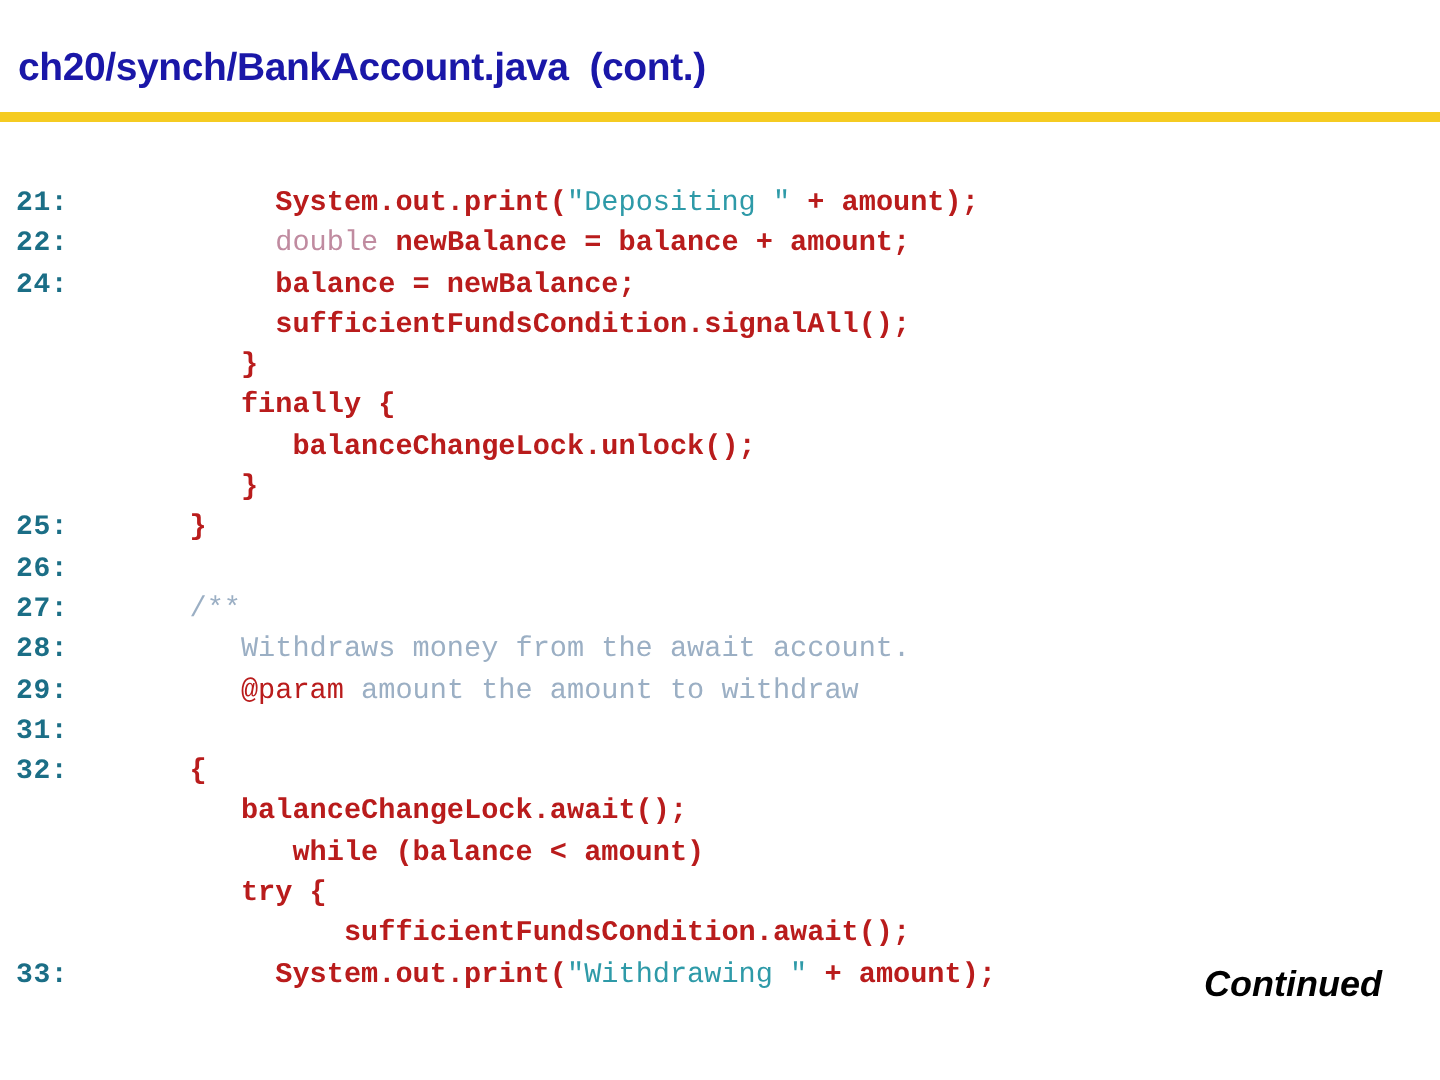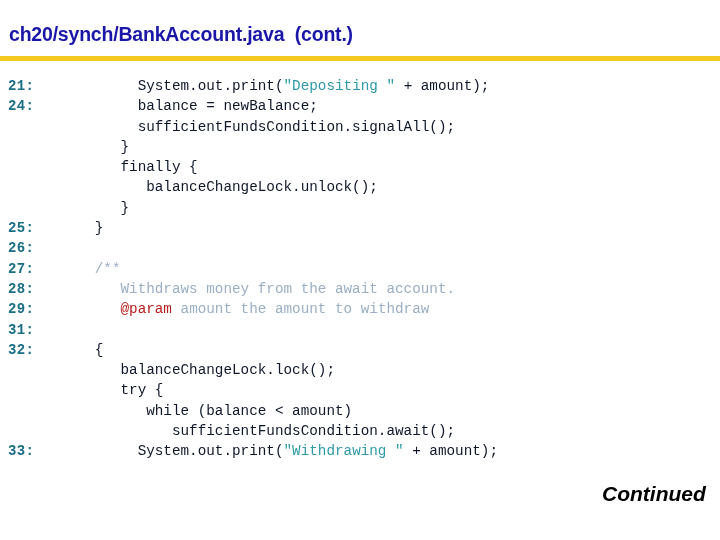--- a/index.html
+++ b/index.html
@@ -42,21 +42,21 @@
     top: 56px;
     width: 720px;
     height: 5px;
     background: #F5CB21;
   }
 
   
   #code-listing {
     position: absolute;
     left: 0;
-    top: 76px;
+    top: 92px;
     width: 592px;
   }
   .code-row {
     position: relative;
     height: 20.3px;
     white-space: pre;
   }
   .line-no {
     position: absolute;
     left: 8px;
@@ -77,59 +77,60 @@
     color: #000000;
     line-height: 20.3px;
     letter-spacing: 0px;
   }
 
   
   .tok-kw      { color: #C08BA0; }
   .tok-str     { color: #2E9AA8; }
   .tok-comment { color: #9BAFC4; }
   .tok-tag     { color: #b91c1c; }
-  .tok-plain   { color: #0f172a; }
+  .tok-plain   { color: #b91c1c; font-weight: bold; }
 
   
   #continued-marker {
     position: absolute;
     left: 602px;
     top: 483px;
     font-family: "Liberation Sans", sans-serif;
-    font-size: 21px;
+    font-size: 18px;
     font-weight: bold;
     font-style: italic;
     color: #000000;
     white-space: pre;
     line-height: 1;
   }
 </style>
 </head>
 <body>
 
 <div id="slide-header">
   <div id="slide-title">ch20/synch/BankAccount.java  (cont.)</div>
   <div id="title-rule"></div>
 </div>
 
 <div id="code-listing">
     <div class="code-row"><span class="line-no">21:</span><span class="code-text"><span class="tok-plain">        System.out.print(</span><span class="tok-str">"Depositing "</span><span class="tok-plain"> + amount);</span></span></div>
+    <div class="code-row"><span class="line-no">22:</span><span class="code-text"><span class="tok-plain">        </span><span class="tok-kw">double</span><span class="tok-plain"> newBalance = balance + amount;</span></span></div>
     <div class="code-row"><span class="line-no">24:</span><span class="code-text"><span class="tok-plain">        balance = newBalance;</span></span></div>
     <div class="code-row"><span class="line-no"></span><span class="code-text"><span class="tok-plain">        sufficientFundsCondition.signalAll();</span></span></div>
     <div class="code-row"><span class="line-no"></span><span class="code-text"><span class="tok-plain">      }</span></span></div>
     <div class="code-row"><span class="line-no"></span><span class="code-text"><span class="tok-plain">      finally {</span></span></div>
     <div class="code-row"><span class="line-no"></span><span class="code-text"><span class="tok-plain">         balanceChangeLock.unlock();</span></span></div>
     <div class="code-row"><span class="line-no"></span><span class="code-text"><span class="tok-plain">      }</span></span></div>
     <div class="code-row"><span class="line-no">25:</span><span class="code-text"><span class="tok-plain">   }</span></span></div>
     <div class="code-row"><span class="line-no">26:</span><span class="code-text"><span class="tok-plain"></span></span></div>
     <div class="code-row"><span class="line-no">27:</span><span class="code-text"><span class="tok-comment">   /**</span></span></div>
     <div class="code-row"><span class="line-no">28:</span><span class="code-text"><span class="tok-comment">      Withdraws money from the await account.</span></span></div>
     <div class="code-row"><span class="line-no">29:</span><span class="code-text"><span class="tok-tag">      @param</span><span class="tok-comment"> amount the amount to withdraw</span></span></div>
     <div class="code-row"><span class="line-no">31:</span></div>
     <div class="code-row"><span class="line-no">32:</span><span class="code-text"><span class="tok-plain">   {</span></span></div>
-    <div class="code-row"><span class="line-no"></span><span class="code-text"><span class="tok-plain">      balanceChangeLock.lock();</span></span></div>
+    <div class="code-row"><span class="line-no"></span><span class="code-text"><span class="tok-plain">      balanceChangeLock.await();</span></span></div>
+    <div class="code-row"><span class="line-no"></span><span class="code-text"><span class="tok-plain">         while (balance &lt; amount)</span></span></div>
     <div class="code-row"><span class="line-no"></span><span class="code-text"><span class="tok-plain">      try {</span></span></div>
-    <div class="code-row"><span class="line-no"></span><span class="code-text"><span class="tok-plain">         while (balance &lt; amount)</span></span></div>
     <div class="code-row"><span class="line-no"></span><span class="code-text"><span class="tok-plain">            sufficientFundsCondition.await();</span></span></div>
     <div class="code-row"><span class="line-no">33:</span><span class="code-text"><span class="tok-plain">        System.out.print(</span><span class="tok-str">"Withdrawing "</span><span class="tok-plain"> + amount);</span></span></div>
   </div>
 
 <div id="continued-marker">Continued</div>
 
 </body></html>

